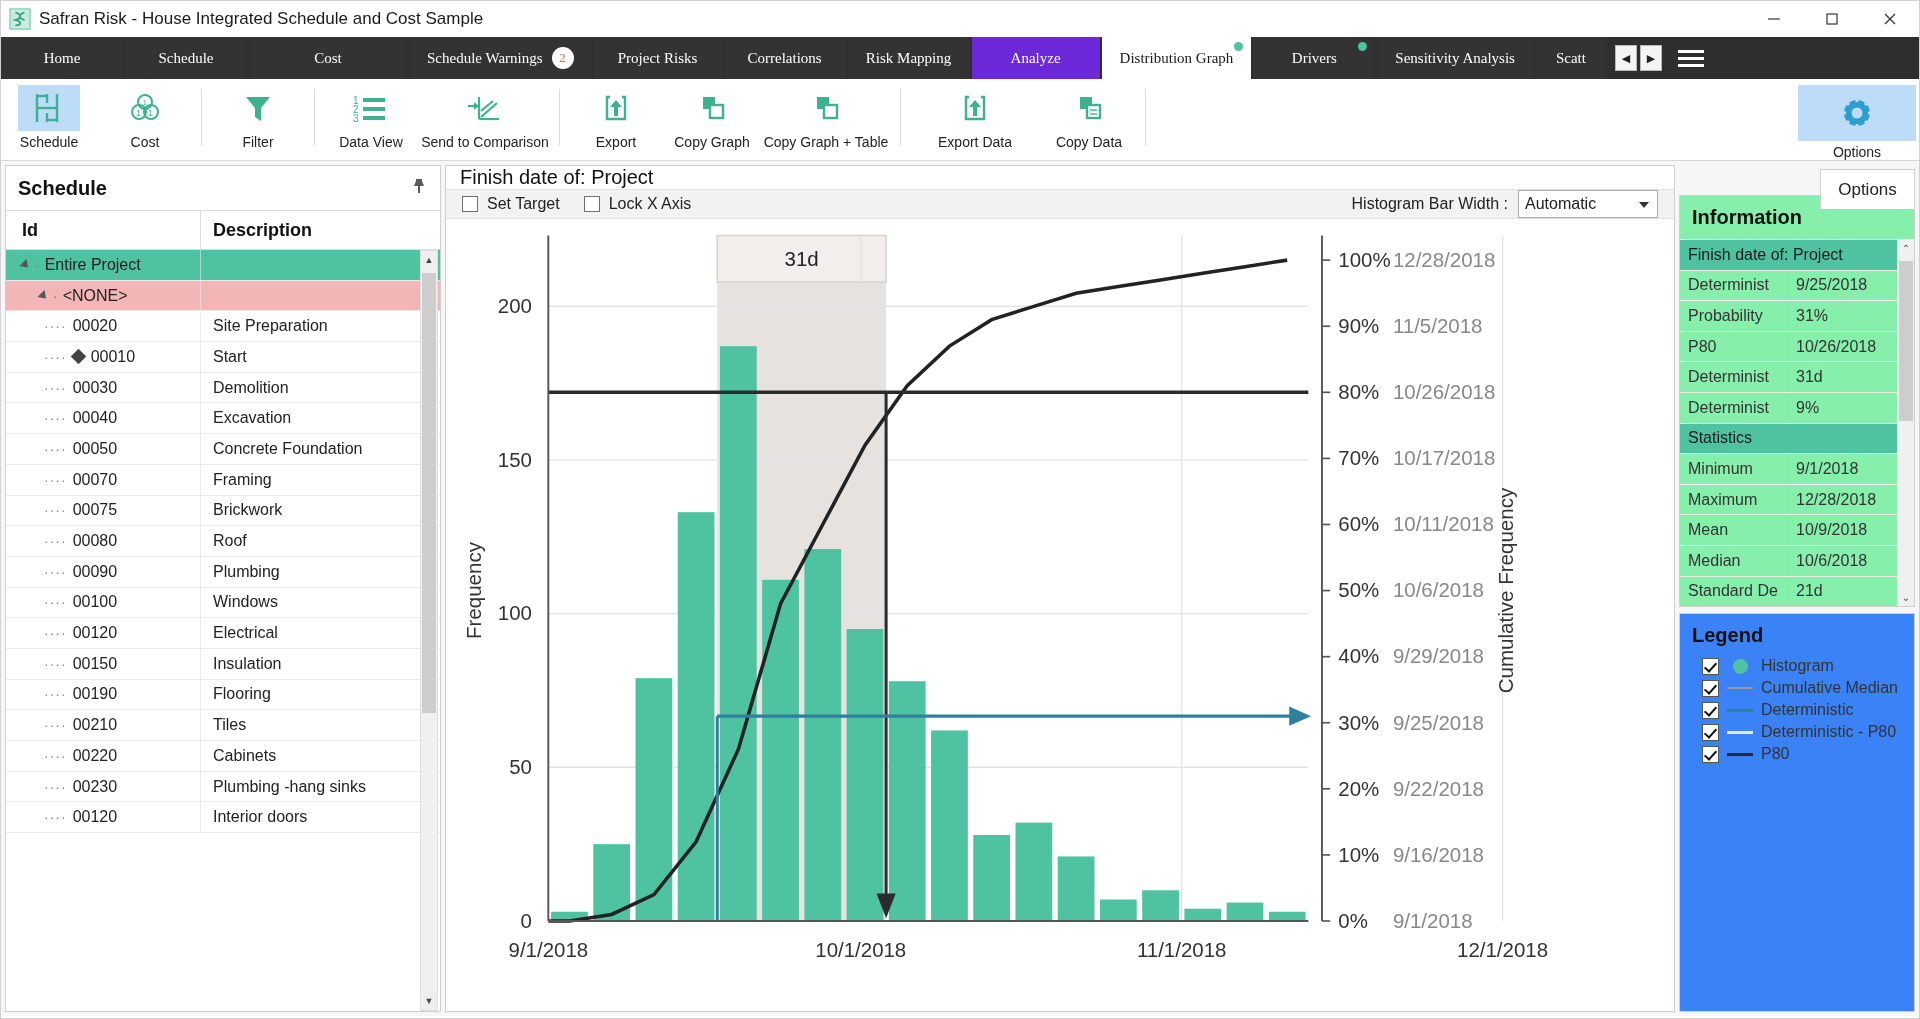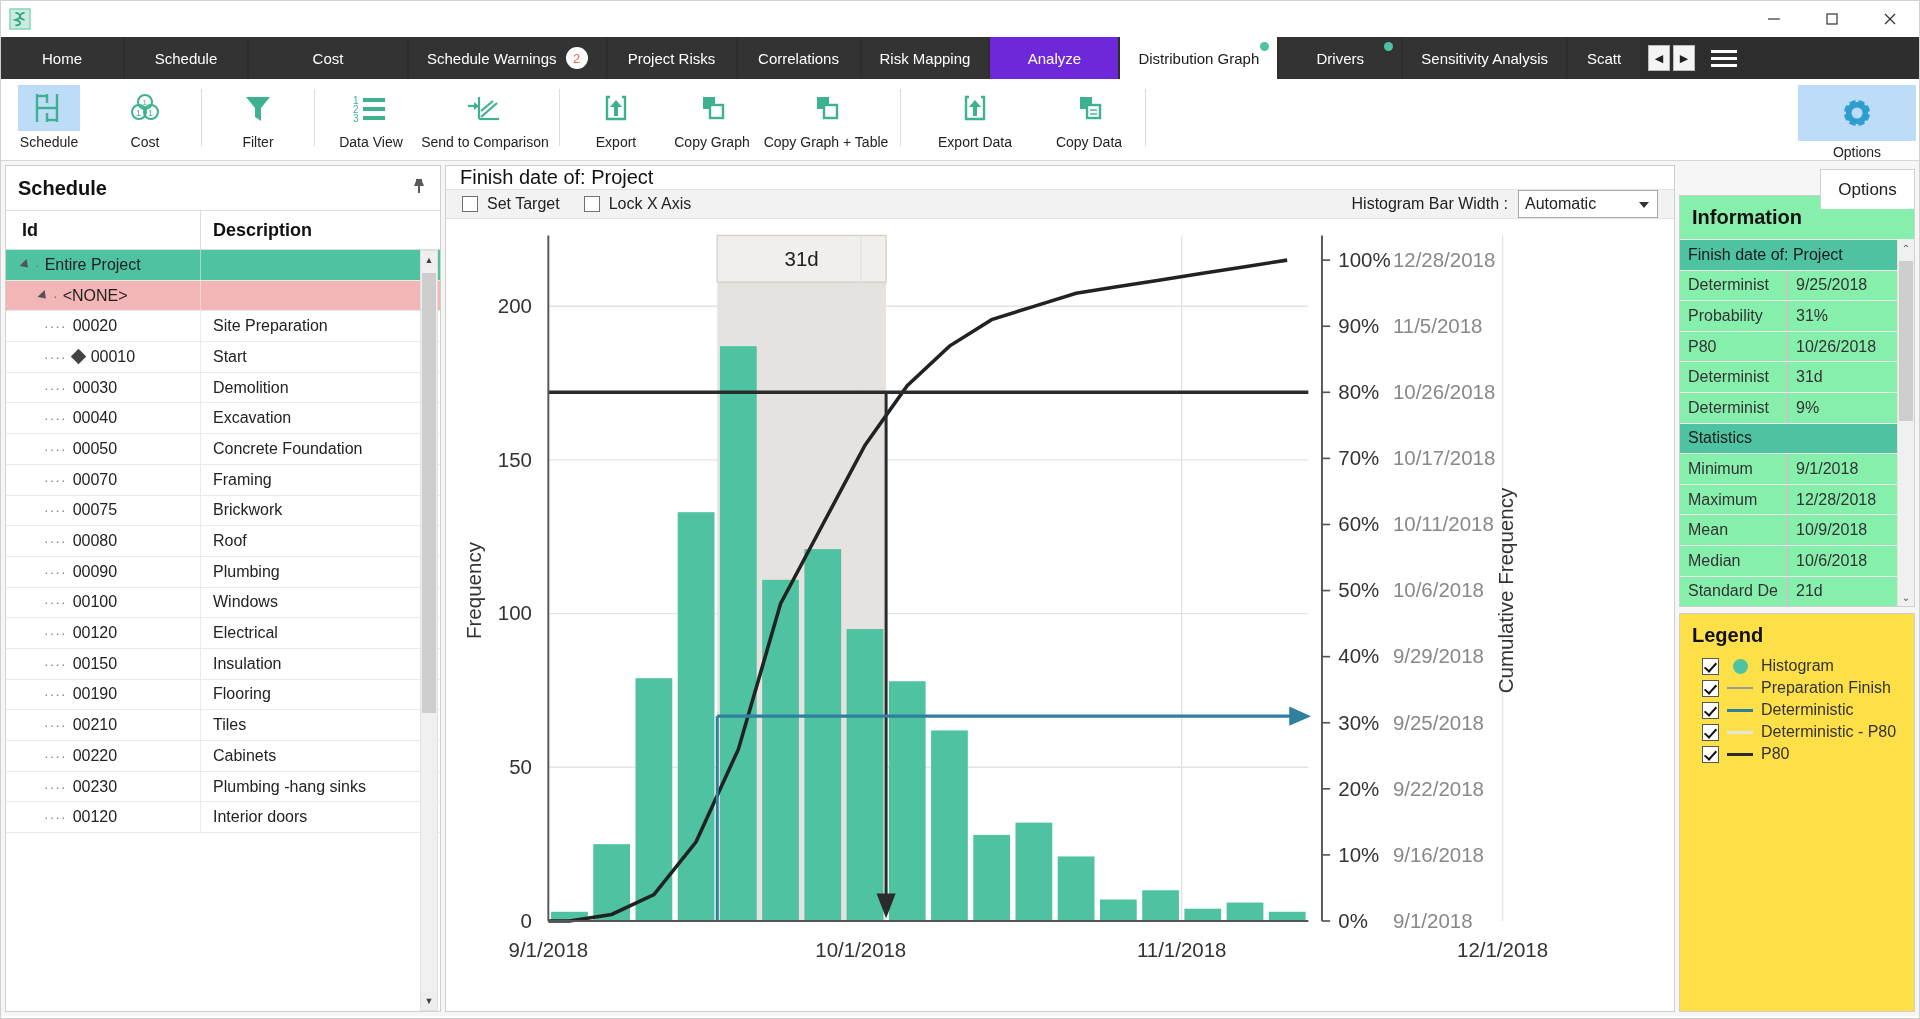--- a/index.html
+++ b/index.html
@@ -20,21 +20,21 @@
   .win-btn { width: 58px; height: 36px; display: flex; align-items: center;
              justify-content: center; }
   .win-btn svg { display: block; }
 
   
   .tabbar { height: 42px; background: #2e2e2e; display: flex;
             align-items: stretch; position: relative; }
   .tab { min-width: 100px; display: flex; align-items: center;
          justify-content: center; color: #ffffff; font-size: 15px;
          background: #333333; margin-right: 2px; padding: 12px 18px;
-         position: relative; white-space: nowrap; }
+         position: relative; white-space: nowrap; font-family: Liberation Serif, serif; }
   .tab.accent { background: #6d28d9; color: #ffffff; }
   .tab.active { background: #ffffff; color: #1a1a1a; }
   .tab .badge { width: 22px; height: 22px; border-radius: 50%;
                 background: #ffffff; color: #e06a4e; font-size: 13px;
                 display: flex; align-items: center; justify-content: center;
                 margin-left: 9px; }
   .tab .dot { position: absolute; top: 5px; right: 8px; width: 9px; height: 9px;
               border-radius: 50%; background: #4fc3a1; }
   .tab-nav { display: flex; align-items: center; gap: 3px; margin-left: 6px; }
   .navbtn { width: 22px; height: 26px; border: 1px solid #b9b9b9;
@@ -153,21 +153,21 @@
   .irow.hdr { background: #4fc3a1; color: #1b1b1b; }
   .irow.hdr .k { width: auto; border-right: none; }
   .iscroll { width: 17px; background: #f0f0f0; border-left: 1px solid #e2e2e2;
              position: relative; }
   .iscroll .thumb { position:absolute; left:1px; right:1px; top: 22px;
                     height: 160px; background:#cdcdcd; }
   .iscroll .ar { position:absolute; left:0; right:0; height:18px; display:flex;
                  align-items:center; justify-content:center; font-size:10px;
                  color:#555; }
   .iscroll .ar.up{top:0;} .iscroll .ar.dn{bottom:0;}
-  .legend-box { background:#fde047; border:1px solid #cfcfcf; margin-top: 6px;
+  .legend-box { background:#3b82f6; border:1px solid #cfcfcf; margin-top: 6px;
                 flex: 1; }
   .legend-title { font-size: 20px; font-weight: bold; color:#111;
                   padding: 10px 0 8px 12px; }
   .lg-row { display: flex; align-items: center; padding: 2px 0 2px 22px;
             font-size: 16px; color: #333; }
   .lg-chk { width: 17px; height: 17px; border: 1px solid #555; background:#fff;
             margin-right: 8px; position: relative; flex:none; }
   .lg-chk:after { content:""; position:absolute; left:4px; top:1px; width:5px;
                   height:10px; border:solid #111; border-width:0 2px 2px 0;
                   transform: rotate(42deg); }
@@ -183,20 +183,21 @@
 <body>
 
 <div class="app">
 
   <div class="titlebar">
     <svg class="app-logo" viewBox="0 0 24 24">
       <rect x="1" y="1" width="22" height="22" fill="#cdeade" stroke="#4fc3a1"></rect>
       <path d="M7 5 C14 7,14 11,7 13 C14 15,14 19,7 19" stroke="#2fa57f" stroke-width="2" fill="none"></path>
       <path d="M17 5 C10 7,10 11,17 13" stroke="#2fa57f" stroke-width="2" fill="none"></path>
     </svg>
+    <div class="app-title">Safran Risk - House Integrated Schedule and Cost Sample</div>
     <div class="win-btns">
       <div class="win-btn">
         <svg width="16" height="16" viewBox="0 0 16 16">
             <line x1="2" y1="8" x2="14" y2="8" stroke="#333" stroke-width="1.2"></line>
           </svg>
       </div>
       <div class="win-btn">
         <svg width="16" height="16" viewBox="0 0 16 16">
             <rect x="3" y="3" width="10" height="10" fill="none" stroke="#333" stroke-width="1.2"></rect>
           </svg>
@@ -768,21 +769,21 @@
           <span class="lg-swatch">
               <span class="lg-dot"></span>
             </span>
           <span>Histogram</span>
           </div>
         <div class="lg-row">
           <span class="lg-chk"></span>
           <span class="lg-swatch">
               <span class="lg-line"></span>
             </span>
-          <span>Preparation Finish</span>
+          <span>Cumulative Median</span>
           </div>
         <div class="lg-row">
           <span class="lg-chk"></span>
           <span class="lg-swatch">
               <span class="lg-line teal"></span>
             </span>
           <span>Deterministic</span>
           </div>
         <div class="lg-row">
           <span class="lg-chk"></span>

